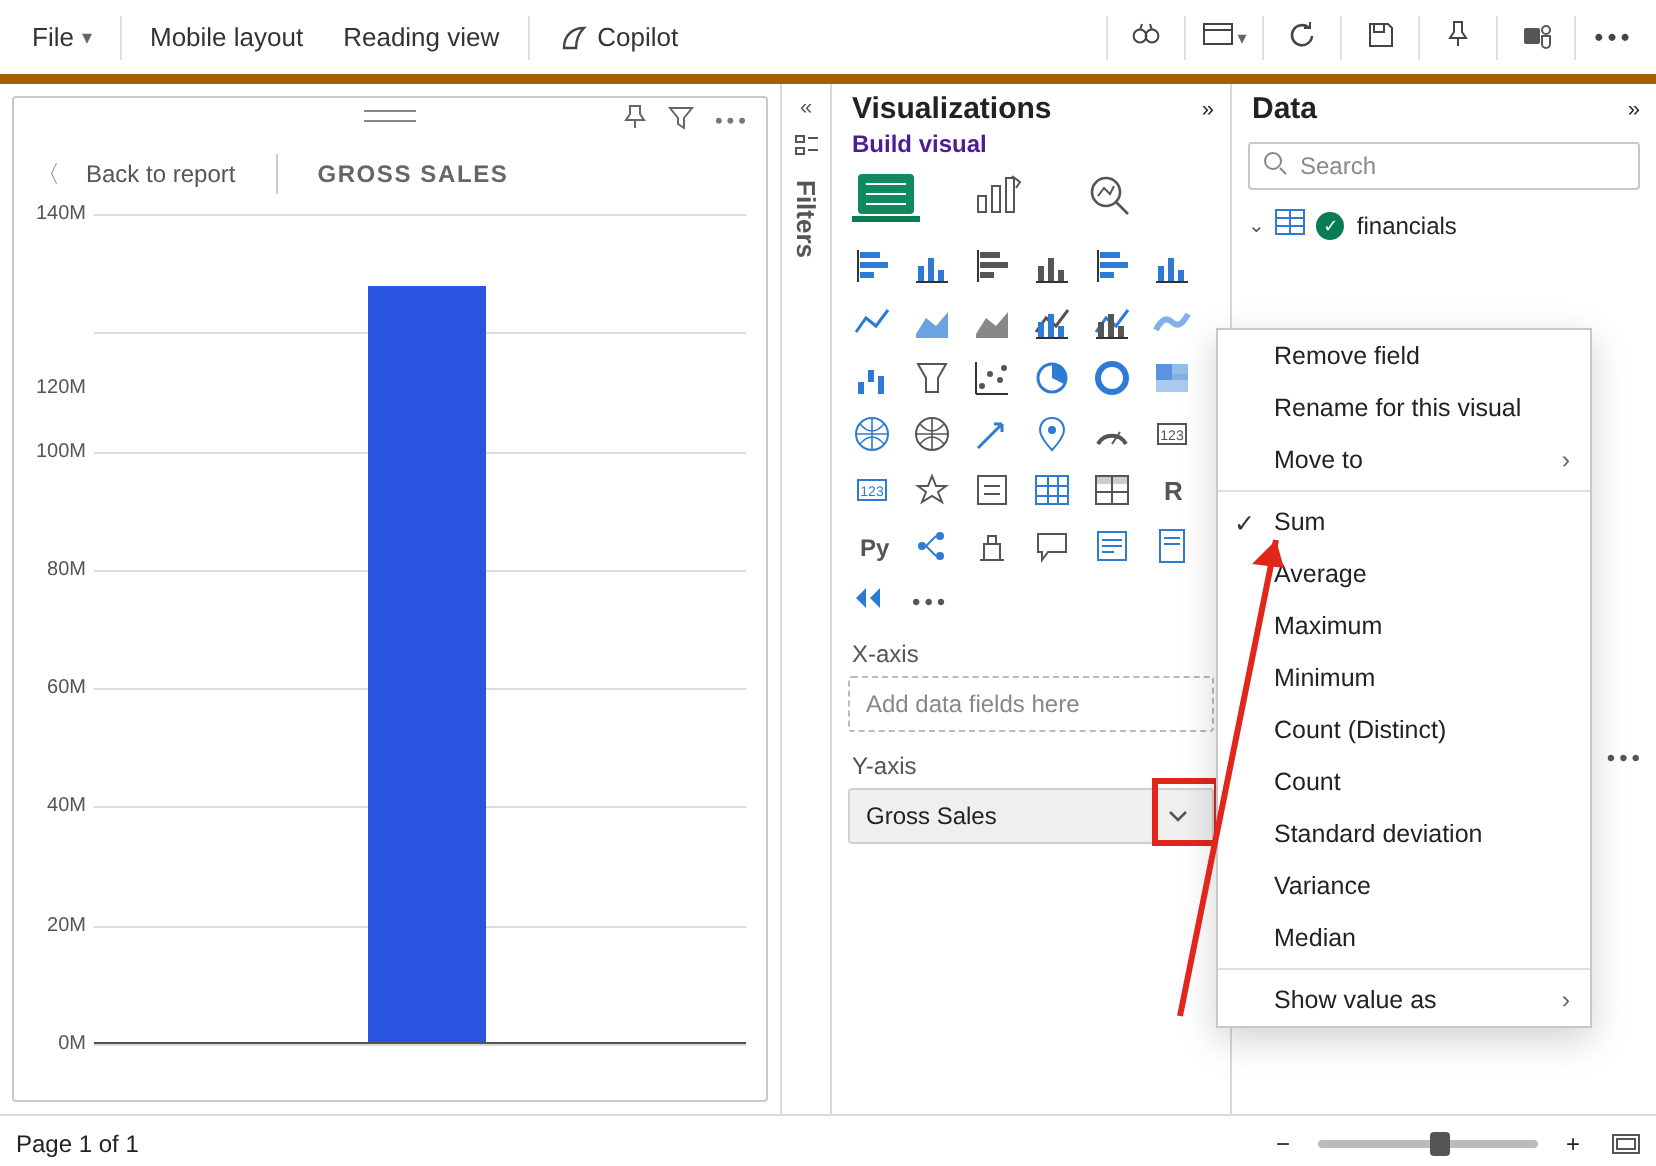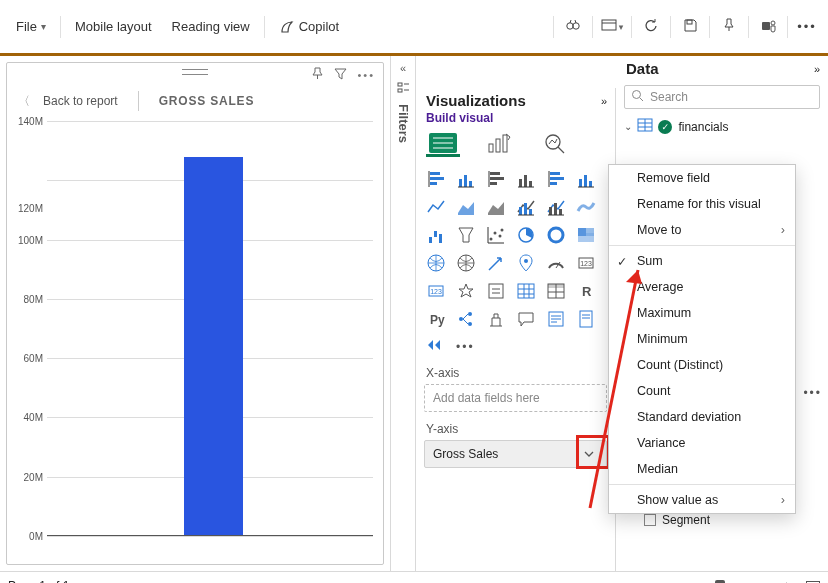--- a/index.html
+++ b/index.html
@@ -1,17 +1,17 @@
 <!DOCTYPE html>
 <html><head>
 <meta charset="utf-8">
 <style>
   * { box-sizing: border-box; font-family: "Segoe UI", Arial, sans-serif; }
   html, body { margin:0; padding:0; width:828px; height:583px; background:#fff; color:#222; overflow:hidden; }
-  .toolbar { height:56px; display:flex; align-items:center; padding:0 6px; border-bottom:3px solid #a16207; font-size:13px; }
+  .toolbar { height:42px; display:flex; align-items:center; padding:0 6px; border-bottom:5px solid #a16207; font-size:13px; }
   .toolbar .item { padding:6px 10px; display:flex; align-items:center; gap:4px; color:#333; cursor:default; }
   .toolbar .item.disabled { color:#a0a0a0; }
   .toolbar .sep { width:1px; height:22px; background:#e0e0e0; margin:0 4px; }
   .toolbar .icon { width:16px; height:16px; display:flex; align-items:center; justify-content:center; }
   .toolbar .icons-right { margin-left:auto; display:flex; align-items:center; }
   .toolbar .ibtn { width:30px; height:30px; display:flex; align-items:center; justify-content:center; }
 
   .body-row { display:flex; height:calc(100% - 40px - 28px); }
 
   
@@ -30,21 +30,21 @@
   .plot { position:absolute; left:40px; right:6px; top:0; bottom:22px; }
   .grid { position:absolute; left:0; right:0; border-top:1px solid #dcdcdc; }
   .bar { position:absolute; bottom:0; background:#2955e0; }
   .baseline { position:absolute; left:40px; right:6px; bottom:22px; border-top:1px solid #555; }
 
   
   .filters-rail { width:26px; border-left:1px solid #d9d9d9; border-right:1px solid #d9d9d9; display:flex; flex-direction:column; align-items:center; padding-top:6px; color:#555; }
   .filters-rail .label { writing-mode:vertical-rl; font-size:13px; font-weight:600; margin-top:6px; }
 
   
-  .viz-pane { width:200px; border-right:1px solid #d9d9d9; display:flex; flex-direction:column; font-size:12px;margin-top:32px; }
+  .viz-pane { width:200px; border-right:1px solid #d9d9d9; display:flex; flex-direction:column; font-size:12px; }
   .pane-head { display:flex; align-items:center; justify-content:space-between; padding:4px 8px 2px 10px; }
   .pane-head h3 { margin:0; font-size:15px; font-weight:600; }
   .sub { padding:0 10px 2px 10px; font-size:12px; font-weight:600; color:#4c1d95; }
   .mode-row { display:flex; gap:22px; padding:4px 10px 6px 10px; align-items:center; }
   .mode-icon { width:34px; height:26px; display:flex; align-items:center; justify-content:center; border-bottom:3px solid transparent; }
   .mode-icon.active { border-bottom:3px solid #0a7c52; }
   .viz-grid { display:grid; grid-template-columns:repeat(6, 26px); grid-auto-rows:24px; gap:4px; padding:4px 8px; }
   .viz-cell { width:26px; height:24px; display:flex; align-items:center; justify-content:center; }
   .viz-cell svg { display:block; }
   .viz-more { padding:2px 10px; color:#555; display:flex; align-items:center; gap:8px; }

